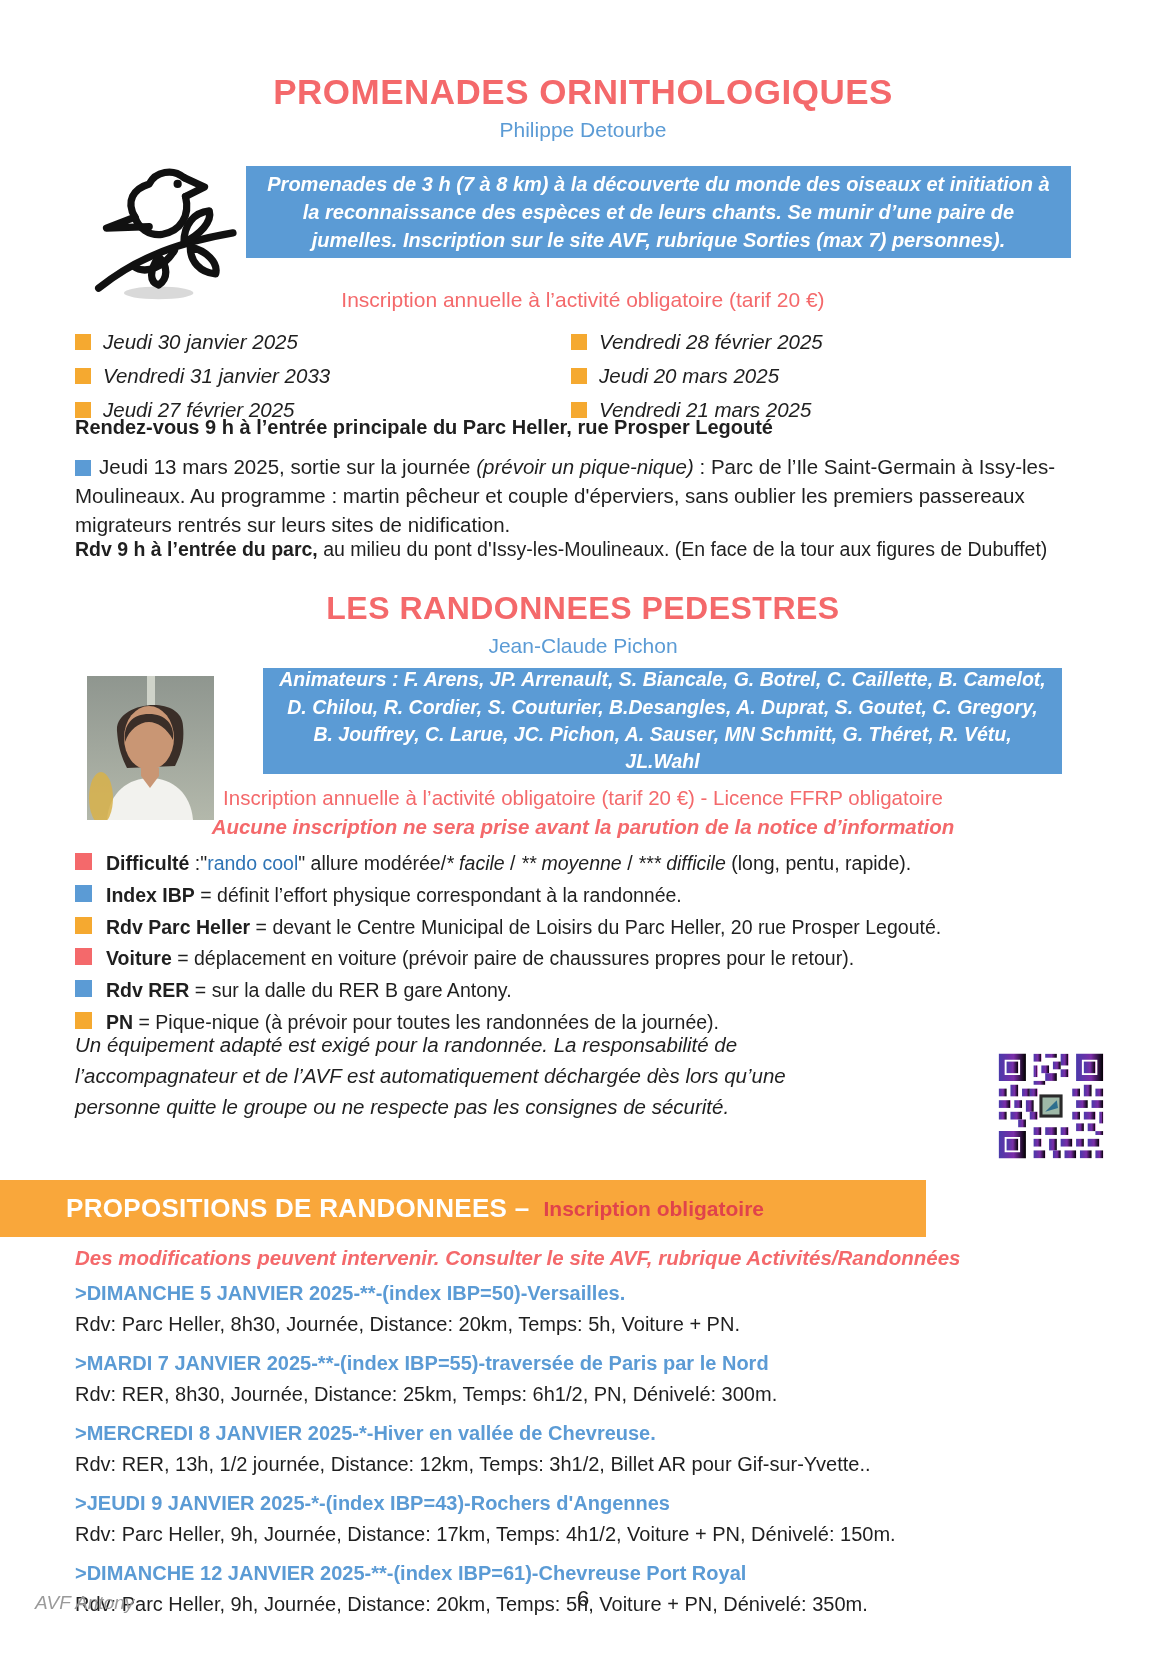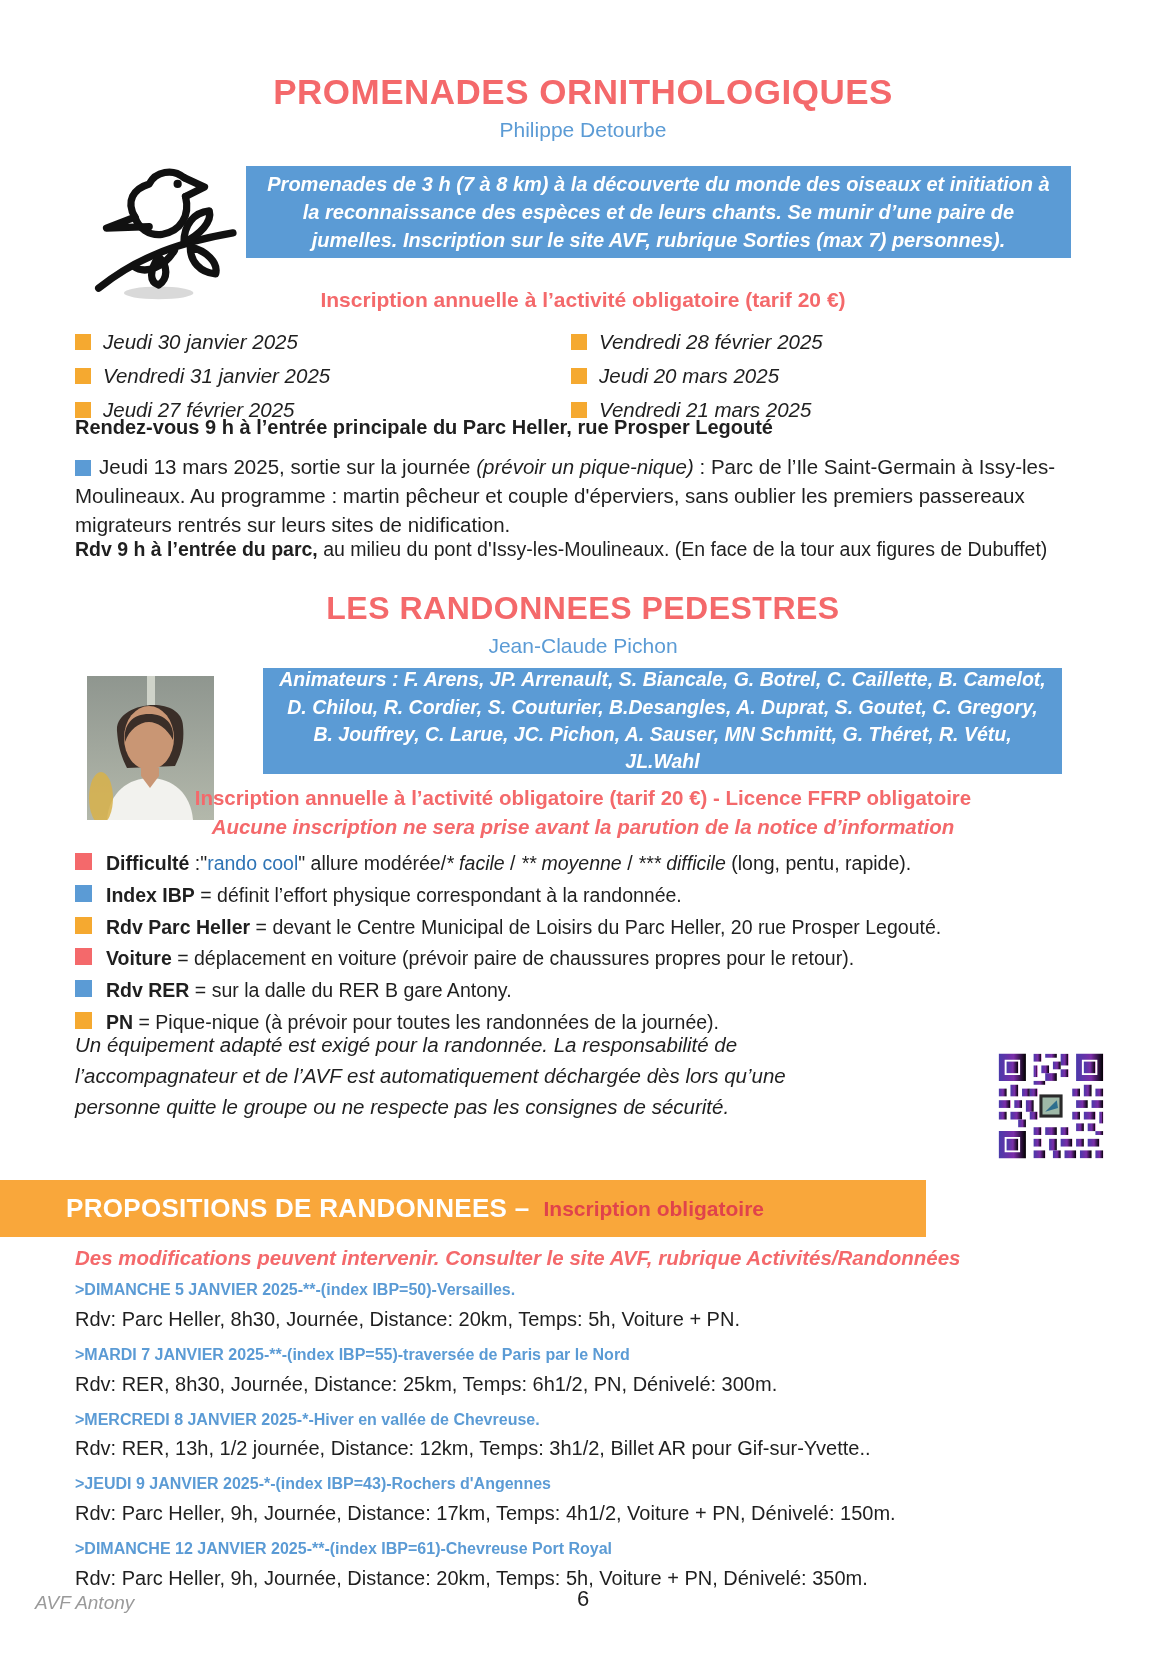--- a/index.html
+++ b/index.html
@@ -13,39 +13,39 @@
     font-family:"Liberation Sans","DejaVu Sans",sans-serif;color:var(--ink);overflow:hidden;
   }
   .abs{position:absolute;}
   .center{left:0;right:0;text-align:center;}
   .sec-title{font-size:35px;font-weight:800;color:var(--red);letter-spacing:.5px;}
   .author{font-size:21px;font-weight:400;color:var(--blue);}
   .blue-box{
     background:var(--blue);color:#fff;font-style:italic;font-weight:700;
     display:flex;align-items:center;justify-content:center;text-align:center;line-height:1.4;
   }
-  .red-line{color:var(--red);font-weight:700;font-size:21px;}
+  .red-line{color:var(--red);font-weight:400;font-size:21px;}
   .red-italic{color:var(--red);font-weight:700;font-style:italic;font-size:20.5px;}
   .sq{display:inline-block;width:16px;height:16px;flex:0 0 16px;margin-top:4px;}
   .date-grid{display:grid;grid-template-columns:496px 1fr;row-gap:10px;font-size:20.5px;}
   .date-item{display:flex;gap:12px;align-items:flex-start;}
   .bold{font-weight:700;}
   .it{font-style:italic;}
   .body-text{font-size:20.5px;line-height:1.42;}
   .legend-item{display:flex;gap:14px;align-items:flex-start;font-size:19.5px;line-height:1.22;margin-bottom:8px;}
   .legend-item .sq{margin-top:1px;width:17px;height:17px;flex-basis:17px;}
   .link-blue{color:var(--link-blue);}
   .banner{
     background:var(--orange);display:flex;align-items:baseline;gap:14px;
     padding-left:66px;align-items:center;
   }
   .banner-main{color:#fff;font-weight:800;font-size:26px;letter-spacing:.3px;}
   .banner-sub{color:var(--banner-red);font-weight:700;font-size:21px;}
   .hike{margin-bottom:13px;}
-  .hike-title{color:var(--blue);font-weight:700;font-size:16px;line-height:1.3;margin-bottom:5px;}
+  .hike-title{color:var(--blue);font-weight:700;font-size:20px;line-height:1.3;margin-bottom:5px;}
   .hike-detail{font-size:20px;line-height:1.3;}
   .footer-left{color:#9a9a9a;font-style:italic;font-size:19px;}
   .page-num{font-size:22px;}
   .nowrap{white-space:nowrap;}
 </style>
 </head>
 <body>
 
 <div class="page">
 
@@ -77,21 +77,21 @@
     <div class="date-item">
         <span class="sq" style="background: rgb(245, 169, 48);"></span>
         <span>Jeudi 30 janvier 2025</span>
       </div>
     <div class="date-item">
         <span class="sq" style="background: rgb(245, 169, 48);"></span>
         <span>Vendredi 28 février 2025</span>
       </div>
     <div class="date-item">
         <span class="sq" style="background: rgb(245, 169, 48);"></span>
-        <span>Vendredi 31 janvier 2025</span>
+        <span>Vendredi 31 janvier 2033</span>
       </div>
     <div class="date-item">
         <span class="sq" style="background: rgb(245, 169, 48);"></span>
         <span>Jeudi 20 mars 2025</span>
       </div>
     <div class="date-item">
         <span class="sq" style="background: rgb(245, 169, 48);"></span>
         <span>Jeudi 27 février 2025</span>
       </div>
     <div class="date-item">

